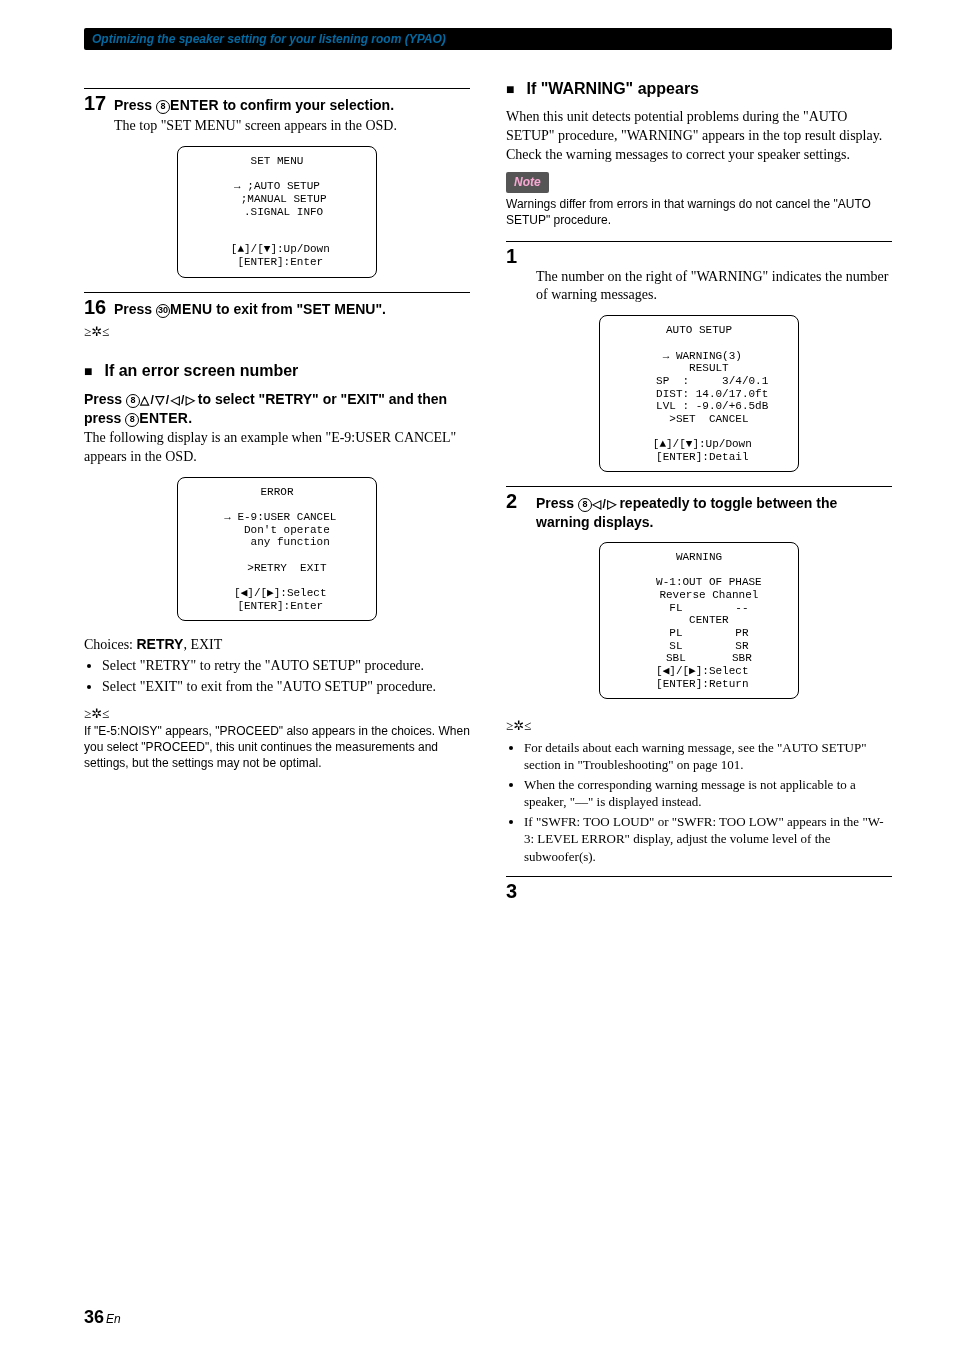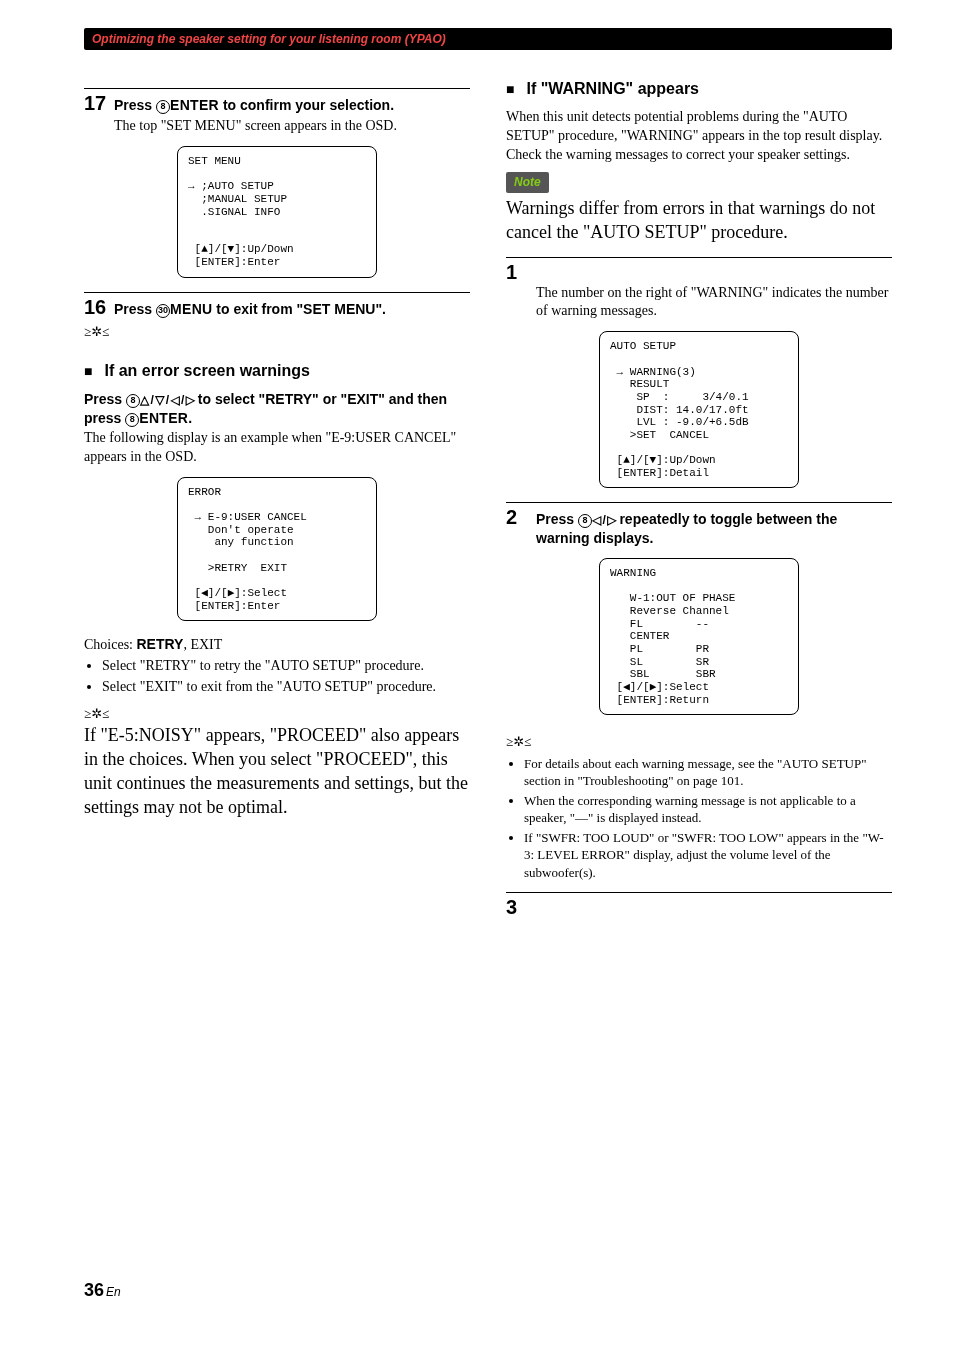--- a/index.html
+++ b/index.html
@@ -13,21 +13,21 @@
   }
   .page {
     width: 954px;
     height: 1348px;
     position: relative;
     box-sizing: border-box;
     padding: 28px 62px 0 84px;
   }
   .header-bar {
     background: #000;
-    color: #ef4444;
+    color: #0369a1;
     font-family: Arial, Helvetica, sans-serif;
     font-weight: bold;
     font-style: italic;
     font-size: 12px;
     padding: 3px 8px;
     border-radius: 2px;
     margin-bottom: 28px;
   }
   .cols {
     display: flex;
@@ -71,31 +71,31 @@
   .osd {
     font-family: "Courier New", monospace;
     font-size: 11px;
     line-height: 1.15;
     white-space: pre;
     border: 1px solid #000;
     border-radius: 8px;
     padding: 8px 10px;
     margin: 10px auto 14px auto;
     width: 178px;
-    text-align: left;
+    text-align: center;
   }
   .tip-icon {
     display: inline-block;
     font-size: 13px;
     margin: 4px 0 2px 0;
     color: #000;
   }
   .tip-text {
-    font-family: Liberation Serif, serif;
-    font-size: 18px;
+    font-family: Liberation Sans, sans-serif;
+    font-size: 12px;
     line-height: 1.33;
   }
   .section {
     display: flex;
     align-items: baseline;
     margin: 18px 0 8px 0;
   }
   .sq {
     font-family: Arial, sans-serif;
     font-size: 14px;
@@ -125,32 +125,32 @@
   }
   ul.bul li {
     font-family: "Times New Roman", Times, serif;
     font-size: 14px;
     line-height: 1.35;
     margin-bottom: 2px;
   }
   .note-tag {
     display: inline-block;
     background: #555;
-    color: #84cc16;
+    color: #f9a8d4;
     font-family: Arial, Helvetica, sans-serif;
     font-style: italic;
     font-weight: bold;
     font-size: 12px;
     padding: 2px 8px;
     border-radius: 2px;
     margin: 8px 0 4px 0;
   }
   .page-num {
     position: absolute;
-    bottom: 46px;
+    bottom: 19px;
     left: 84px;
     font-family: Arial, Helvetica, sans-serif;
     font-weight: bold;
     font-size: 18px;
   }
   .page-num .en {
     font-style: italic;
     font-weight: normal;
     font-size: 12px;
     margin-left: 2px;
@@ -216,21 +216,21 @@
             <span>Press </span><span class="circled">30</span><span class="extra-bold">MENU</span><span> to exit from "SET MENU".</span>
           </div>
         </div>
       </div>
 
       <div class="tip-icon">≥✲≤</div>
 
       
       <div class="section">
         <span class="sq">■</span>
-        <span class="section-title">If an error screen warnings</span>
+        <span class="section-title">If an error screen number</span>
       </div>
 
       <div class="bold-sans">
         <span>Press </span><span class="circled">8</span><span class="key-nav">△ / ▽ / ◁ / ▷</span><span> to select "RETRY" or "EXIT" and then press </span><span class="circled">8</span><span class="extra-bold">ENTER</span><span>.</span>
       </div>
       <div class="body">The following display is an example when "E-9:USER CANCEL" appears in the OSD.</div>
 
       <div style="text-align:center">
         <div class="osd">ERROR
 

